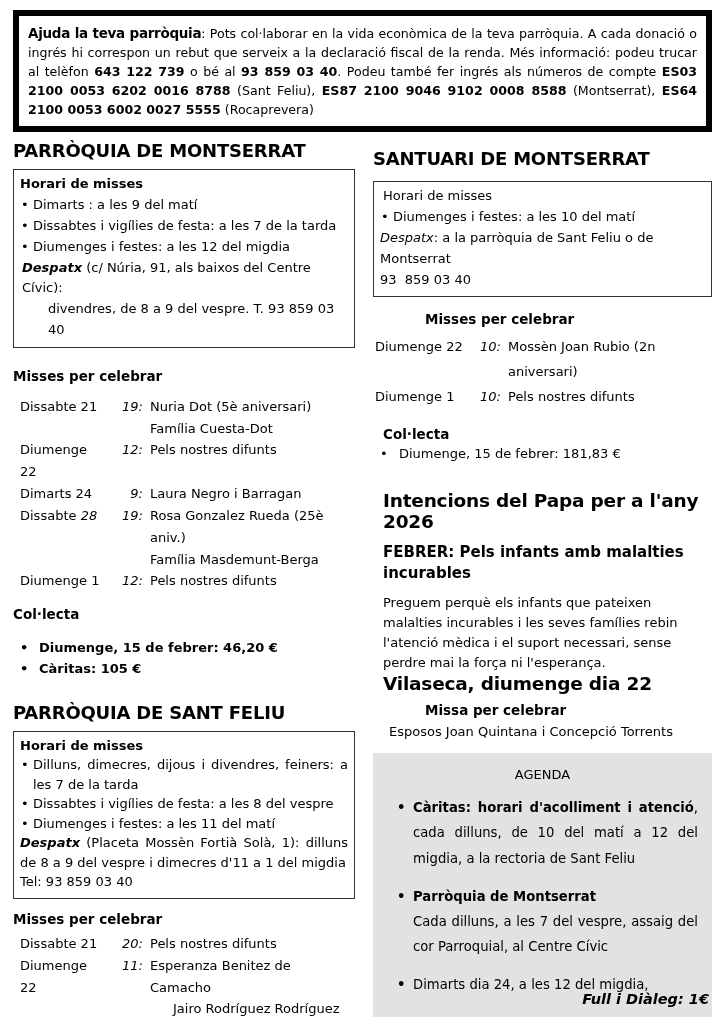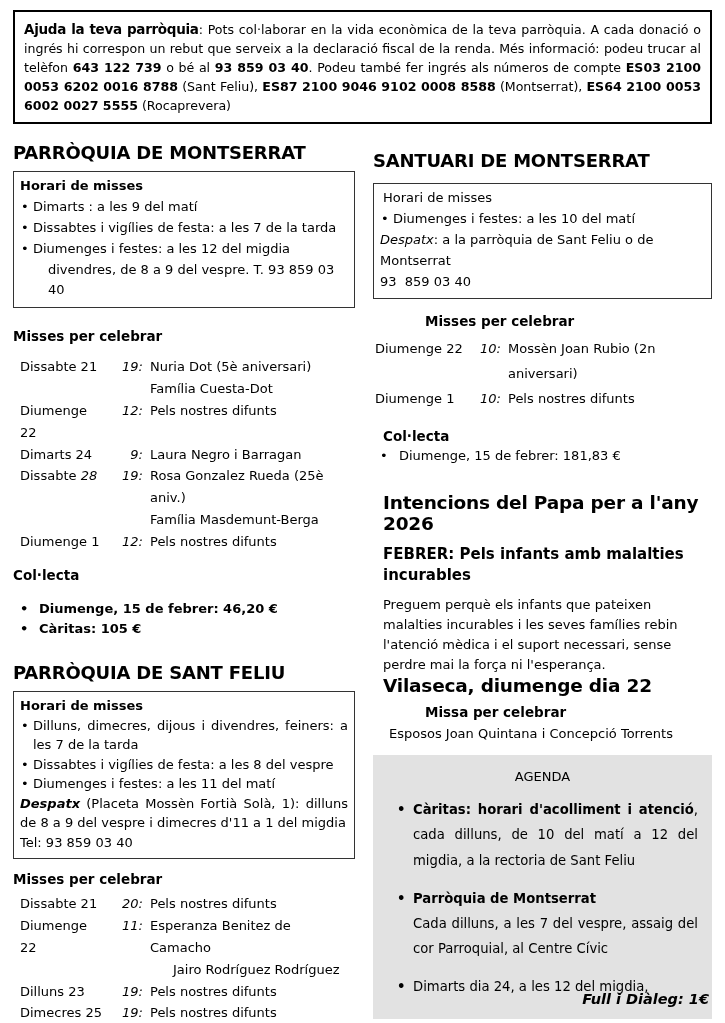--- a/index.html
+++ b/index.html
@@ -12,22 +12,22 @@
     color:#000;
     font-family:"DejaVu Sans", sans-serif;
     font-size:13px;
     overflow:hidden;
   }
   .sb { font-weight:bold; }
   .si { font-style:italic; }
 
   
   .notice-box {
-    margin:10px 13px 16px 13px;
-    border:2px solid #000000;
+    margin:10px 13px 6px 13px;
+    border:6px solid #000000;
     padding:7px 9px;
     line-height:1.5;
     font-size:12.6px;
     text-align:justify;
   }
   .notice-title { font-weight:bold; font-size:13.5px; letter-spacing:-0.3px; }
 
   
   .columns { display:flex; padding:0 13px; gap:18px; }
   .col-left  { width:342px; }
@@ -92,20 +92,21 @@
 
     <div class="col-left">
 
       <h1 class="sec-title mt2">PARRÒQUIA DE MONTSERRAT</h1>
 
       <div class="hbox mt8">
         <div class="hbox-title-bold">Horari de misses</div>
         <div class="hline">Dimarts : a les 9 del matí</div>
         <div class="hline">Dissabtes i vigílies de festa: a les 7 de la tarda</div>
         <div class="hline">Diumenges i festes: a les 12 del migdia</div>
+        <div style="padding-left:2px;"><span class="sb si">Despatx</span><span> (c/ Núria, 91, als baixos del Centre Cívic):</span></div>
         <div class="desp-indent">divendres, de 8 a 9 del vespre. T. 93 859 03 40</div>
       </div>
 
       <div class="h-sub mt20">Misses per celebrar</div>
 
       <div class="mass-rows mt12">
         <div class="mass-row">
           <span class="mr-day">Dissabte 21</span>
           <span class="mr-time">19:</span>
           <span class="mr-text">Nuria Dot (5è aniversari)</span>

